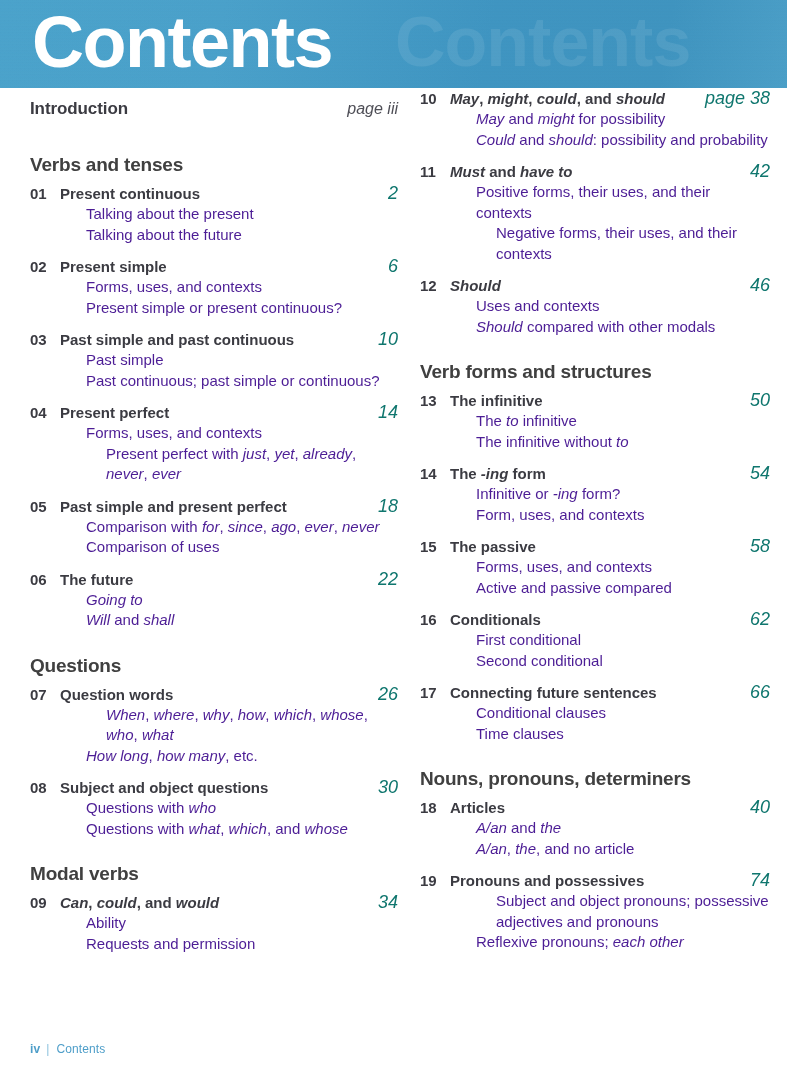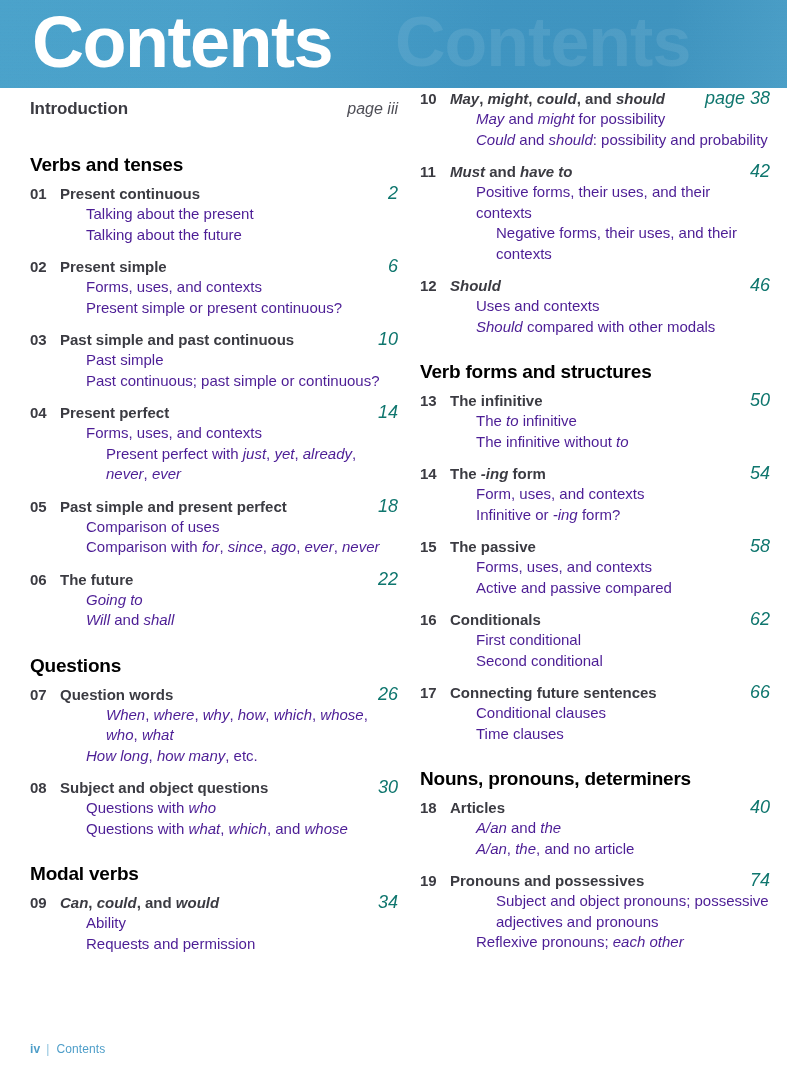--- a/index.html
+++ b/index.html
@@ -88,21 +88,21 @@
     top: 1px;
     font-size: 16px;
     font-style: italic;
     color: #4e4e56;
   }
 
   
   .section-head {
     font-size: 19px;
     font-weight: bold;
-    color: #000000;
+    color: #404040;
     letter-spacing: -0.2px;
     margin-top: 24px;
     margin-bottom: 7px;
   }
   .section-head.first { margin-top: 25px; }
 
   
   .entry {
     position: relative;
     margin-bottom: 11px;
@@ -193,22 +193,22 @@
           <div class="sub">Past simple</div>
           <div class="sub">Past continuous; past simple or continuous?</div>
         </div>
         <div class="entry">
           <div class="entry-head"><span class="entry-num">04</span><span>Present perfect</span><span class="entry-page">14</span></div>
           <div class="sub">Forms, uses, and contexts</div>
           <div class="sub hang">Present perfect with <i>just</i>, <i>yet</i>, <i>already</i>, <i>never</i>, <i>ever</i></div>
         </div>
         <div class="entry">
           <div class="entry-head"><span class="entry-num">05</span><span>Past simple and present perfect</span><span class="entry-page">18</span></div>
+          <div class="sub">Comparison with <i>for</i>, <i>since</i>, <i>ago</i>, <i>ever</i>, <i>never</i></div>
           <div class="sub">Comparison of uses</div>
-          <div class="sub">Comparison with <i>for</i>, <i>since</i>, <i>ago</i>, <i>ever</i>, <i>never</i></div>
         </div>
         <div class="entry">
           <div class="entry-head"><span class="entry-num">06</span><span>The future</span><span class="entry-page">22</span></div>
           <div class="sub"><i>Going to</i></div>
           <div class="sub"><i>Will</i> and <i>shall</i></div>
         </div>
         <div class="section-head">Questions</div>
         <div class="entry">
           <div class="entry-head"><span class="entry-num">07</span><span>Question words</span><span class="entry-page">26</span></div>
           <div class="sub hang"><i>When</i>, <i>where</i>, <i>why</i>, <i>how</i>, <i>which</i>, <i>whose</i>, <i>who</i>, <i>what</i></div>
@@ -246,22 +246,22 @@
           <div class="sub"><i>Should</i> compared with other modals</div>
         </div>
         <div class="section-head">Verb forms and structures</div>
         <div class="entry">
           <div class="entry-head"><span class="entry-num">13</span><span>The infinitive</span><span class="entry-page">50</span></div>
           <div class="sub">The <i>to</i> infinitive</div>
           <div class="sub">The infinitive without <i>to</i></div>
         </div>
         <div class="entry">
           <div class="entry-head"><span class="entry-num">14</span><span>The <i>-ing</i> form</span><span class="entry-page">54</span></div>
+          <div class="sub">Infinitive or <i>-ing</i> form?</div>
           <div class="sub">Form, uses, and contexts</div>
-          <div class="sub">Infinitive or <i>-ing</i> form?</div>
         </div>
         <div class="entry">
           <div class="entry-head"><span class="entry-num">15</span><span>The passive</span><span class="entry-page">58</span></div>
           <div class="sub">Forms, uses, and contexts</div>
           <div class="sub">Active and passive compared</div>
         </div>
         <div class="entry">
           <div class="entry-head"><span class="entry-num">16</span><span>Conditionals</span><span class="entry-page">62</span></div>
           <div class="sub">First conditional</div>
           <div class="sub">Second conditional</div>

